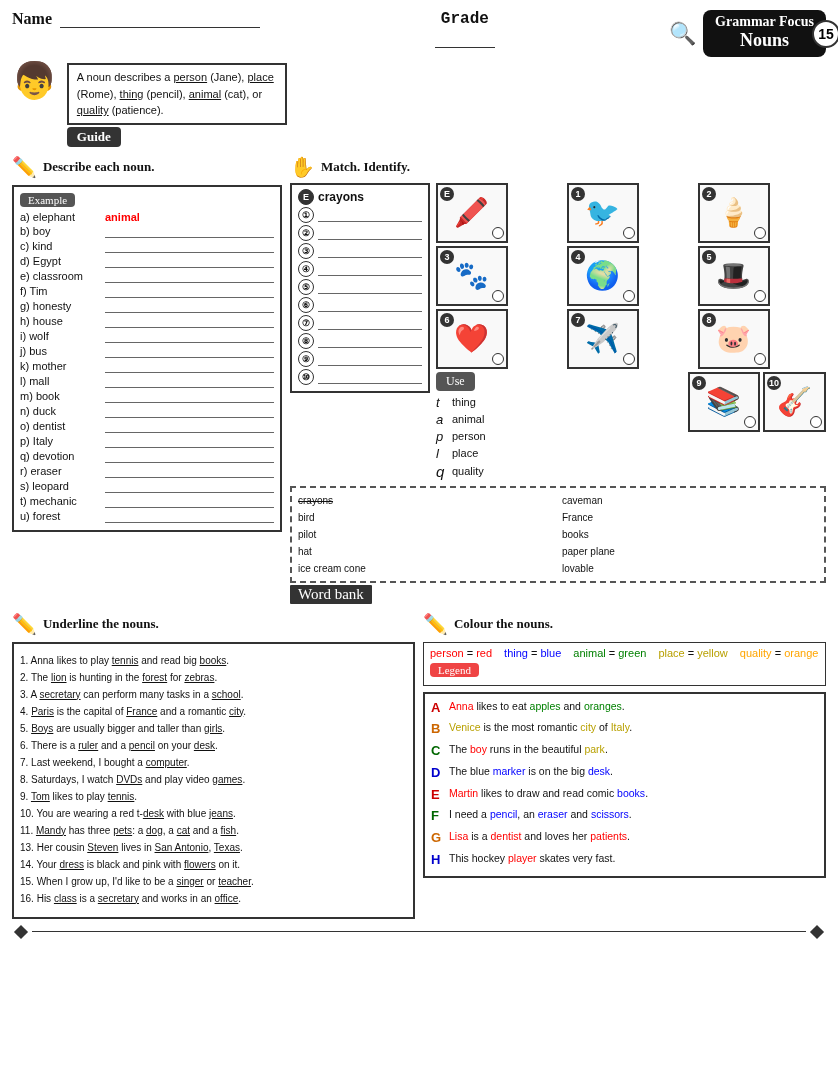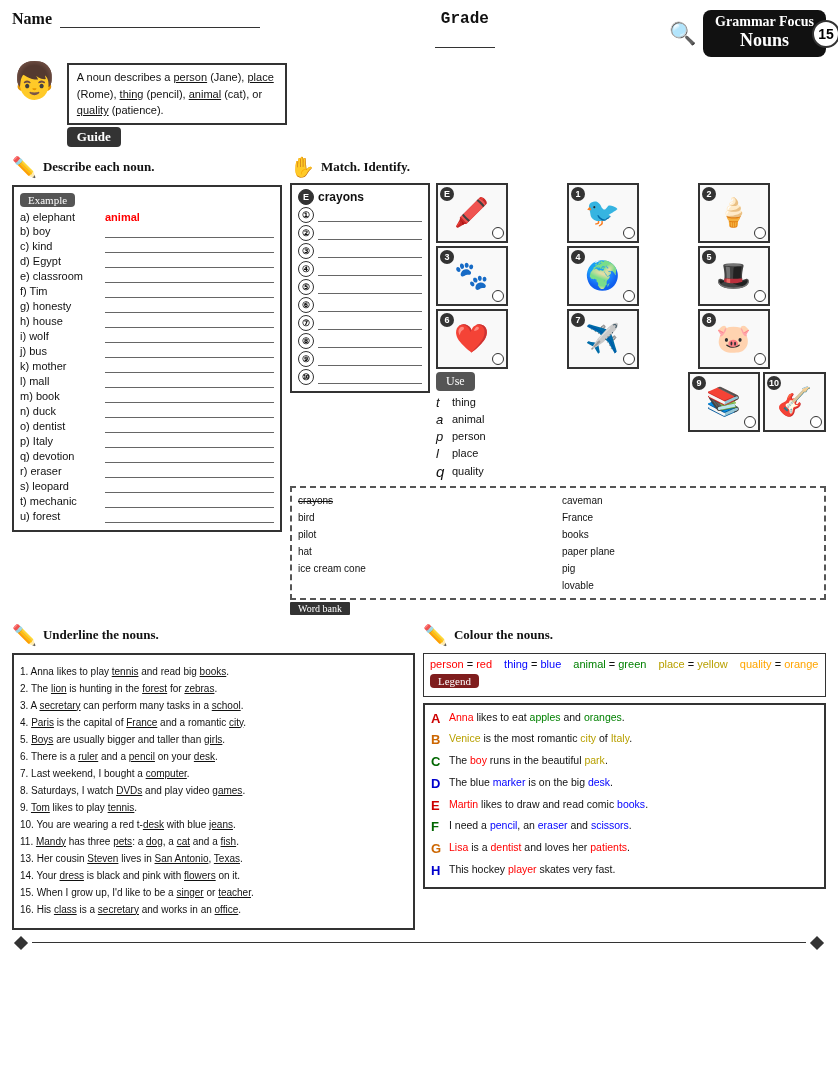--- a/index.html
+++ b/index.html
@@ -315,21 +315,21 @@
       padding: 4px 6px;
       flex: 1;
       font-size: 10px;
       line-height: 1.6;
     }
 
     .word-bank-badge {
       background: #333;
       color: white;
       font-family: 'Comic Sans MS', cursive;
-      font-size: 10px;
+      font-size: 15px;
       padding: 1px 8px;
       border-radius: 1px;
       display: inline-block;
       margin-top: 2px;
     }
 
     .use-badge {
       background: #555;
       color: white;
       font-family: 'Comic Sans MS', cursive;
@@ -384,21 +384,21 @@
       display: flex;
       flex-wrap: wrap;
       gap: 4px 12px;
       font-size: 11px;
       margin-bottom: 6px;
       border: 1.5px solid #333;
       padding: 4px 6px;
     }
 
     .legend-badge {
-      background: #7f1d1d;
+      background: #ef4444;
       color: white;
       font-family: 'Comic Sans MS', cursive;
       font-size: 11px;
       padding: 1px 8px;
       border-radius: 4px;
       display: inline-block;
       margin-bottom: 4px;
       float: right;
     }
 
@@ -771,21 +771,20 @@
               <div>bird</div>
               <div>pilot</div>
               <div>hat</div>
               <div>ice cream cone</div>
             </div>
             <div class="wb-col">
               <div>caveman</div>
               <div>France</div>
               <div>books</div>
               <div>paper plane</div>
-              <div>pig</div>
               <div>lovable</div>
             </div>
           </div>
         </div>
         <span class="word-bank-badge">Word bank</span>
       </div>
     </div>
   </div>
 
   <div class="bottom-content">

